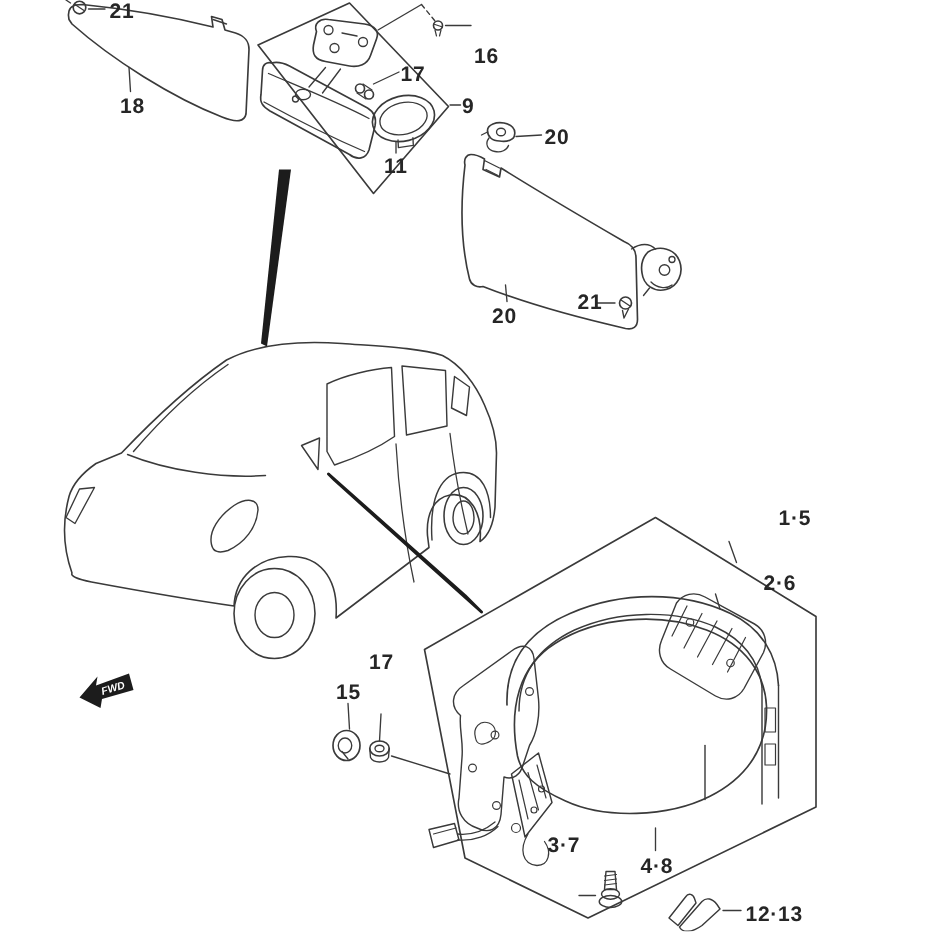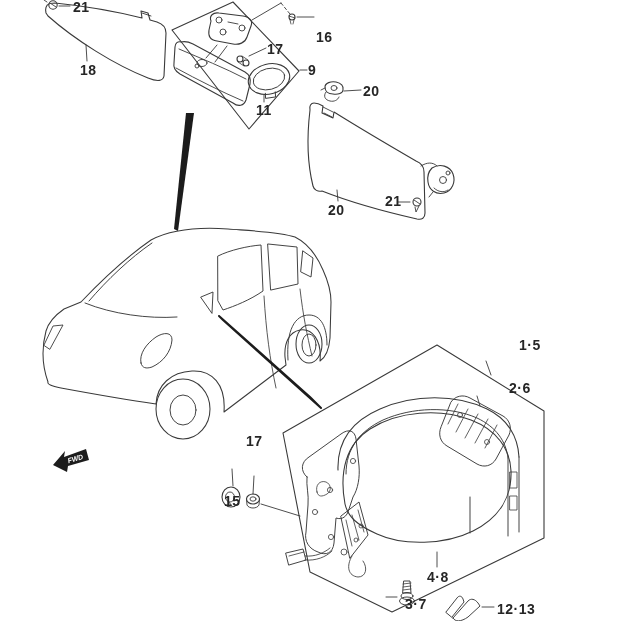--- a/index.html
+++ b/index.html
@@ -209,22 +209,22 @@
 <div>
   <span class="callout" style="left:73px;  top:0px;">21</span>
   <span class="callout" style="left:80px;  top:63px;">18</span>
   <span class="callout" style="left:316px; top:11px;margin-top:19px;">16</span>
   <span class="callout" style="left:267px; top:42px;">17</span>
   <span class="callout" style="left:308px; top:63px;">9</span>
   <span class="callout" style="left:256px; top:103px;">11</span>
   <span class="callout" style="left:363px; top:84px;">20</span>
   <span class="callout" style="left:328px; top:203px;">20</span>
   <span class="callout" style="left:385px; top:194px;">21</span>
-  <span class="callout" style="left:224px; top:454px;margin-top:40px;">15</span>
+  <span class="callout" style="left:224px; top:454px;">15</span>
   <span class="callout" style="left:246px; top:434px;">17</span>
   <span class="callout" style="left:478px; top:338px;margin-left:41px;">1·5</span>
   <span class="callout" style="left:465px; top:381px;margin-left:44px;">2·6</span>
   <span class="callout" style="left:427px; top:570px;text-align:right;">4·8</span>
-  <span class="callout" style="left:365px; top:597px;margin-left:40px;">3·7</span>
+  <span class="callout" style="left:365px; top:556px;">3·7</span>
   <span class="callout" style="left:497px; top:602px;">12·13</span>
 </div>
 
 </div>
 
 </body></html>

